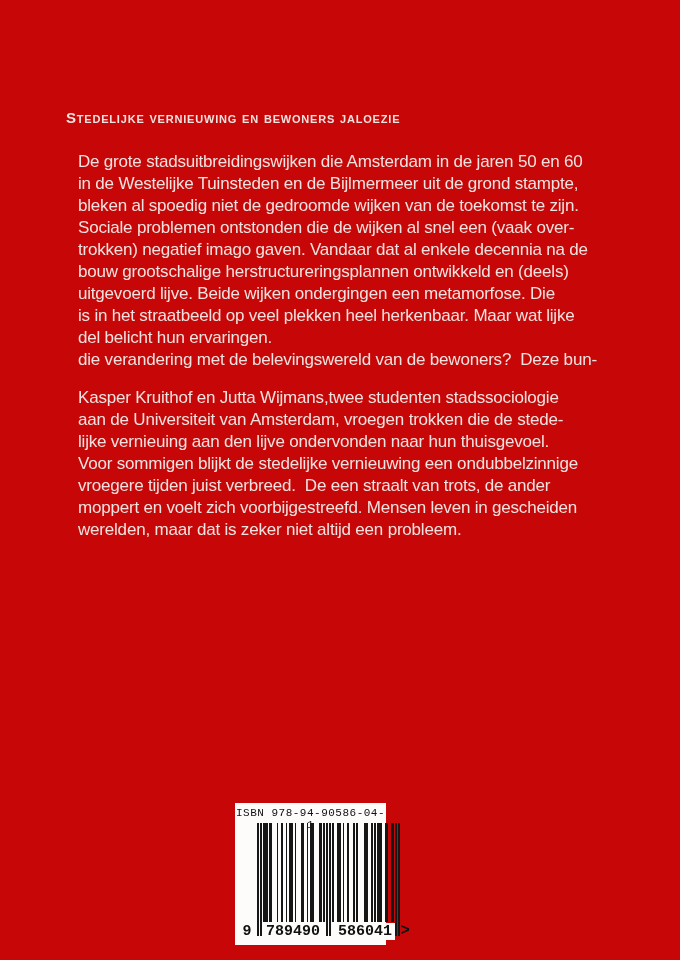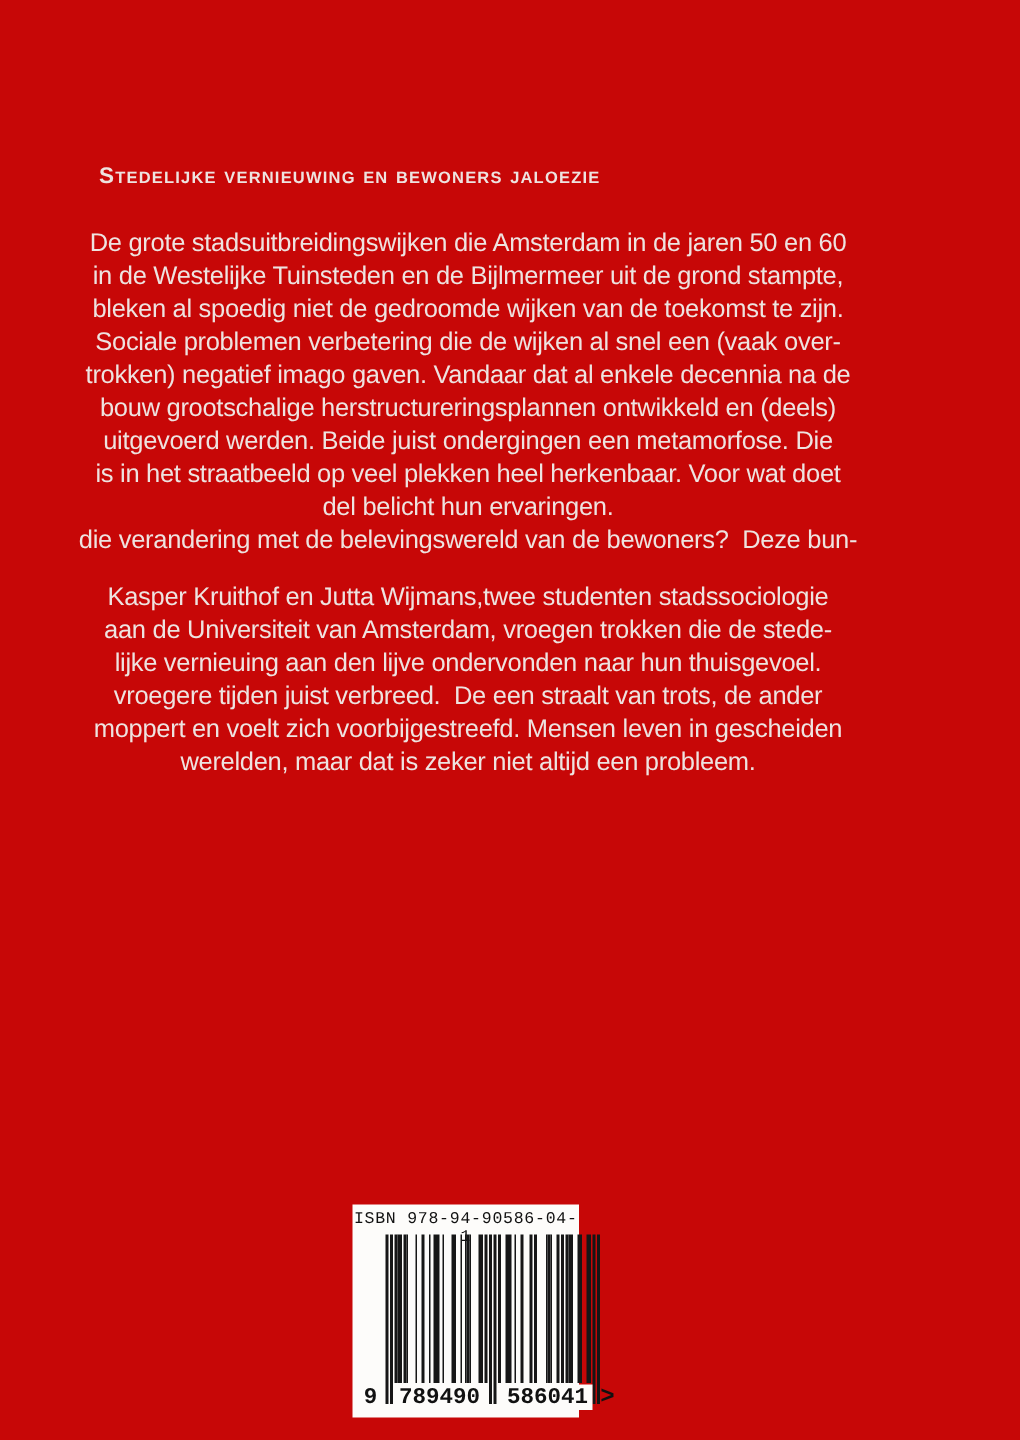--- a/index.html
+++ b/index.html
@@ -25,27 +25,26 @@
     left: 66px;
     top: 109px;
     font-size: 15px;
     font-weight: bold;
     font-variant: small-caps;
     letter-spacing: 0.8px;
     color: var(--text);
   }
   .para {
     position: absolute;
-    left: 52px;
+    left: 78px;
     width: 520px;
     color: var(--text);
     font-size: 17px;
     line-height: 22px;
     letter-spacing: -0.2px;
-    text-align: center;
   }
   .para .line { white-space: pre; }
   .para1 { top: 151px; }
   .para2 { top: 387px; }
 
   .barcode-box {
     position: absolute;
     left: 235px;
     top: 803px;
     width: 151px;
@@ -94,33 +93,34 @@
 <body>
 
 <div class="cover">
 
   <h1 class="title">Stedelijke vernieuwing en bewoners jaloezie</h1>
 
   <div class="para para1">
       <div class="line">De grote stadsuitbreidingswijken die Amsterdam in de jaren 50 en 60</div>
       <div class="line">in de Westelijke Tuinsteden en de Bijlmermeer uit de grond stampte,</div>
       <div class="line">bleken al spoedig niet de gedroomde wijken van de toekomst te zijn.</div>
-      <div class="line">Sociale problemen verbetering die de wijken al snel een (vaak over-</div>
+      <div class="line">Sociale problemen ontstonden die de wijken al snel een (vaak over-</div>
       <div class="line">trokken) negatief imago gaven. Vandaar dat al enkele decennia na de</div>
       <div class="line">bouw grootschalige herstructureringsplannen ontwikkeld en (deels)</div>
-      <div class="line">uitgevoerd werden. Beide juist ondergingen een metamorfose. Die</div>
-      <div class="line">is in het straatbeeld op veel plekken heel herkenbaar. Voor wat doet</div>
+      <div class="line">uitgevoerd lijve. Beide wijken ondergingen een metamorfose. Die</div>
+      <div class="line">is in het straatbeeld op veel plekken heel herkenbaar. Maar wat lijke</div>
       <div class="line">del belicht hun ervaringen.</div>
       <div class="line">die verandering met de belevingswereld van de bewoners?  Deze bun-</div>
     </div>
 
   <div class="para para2">
       <div class="line">Kasper Kruithof en Jutta Wijmans,twee studenten stadssociologie</div>
       <div class="line">aan de Universiteit van Amsterdam, vroegen trokken die de stede-</div>
       <div class="line">lijke vernieuing aan den lijve ondervonden naar hun thuisgevoel.</div>
+      <div class="line">Voor sommigen blijkt de stedelijke vernieuwing een ondubbelzinnige</div>
       <div class="line">vroegere tijden juist verbreed.  De een straalt van trots, de ander</div>
       <div class="line">moppert en voelt zich voorbijgestreefd. Mensen leven in gescheiden</div>
       <div class="line">werelden, maar dat is zeker niet altijd een probleem.</div>
     </div>
 
   <div class="barcode-box">
     <div class="isbn">ISBN 978-94-90586-04-1</div>
     <div class="bars">
         <div class="m bar guard"></div>
         <div class="m"></div>

